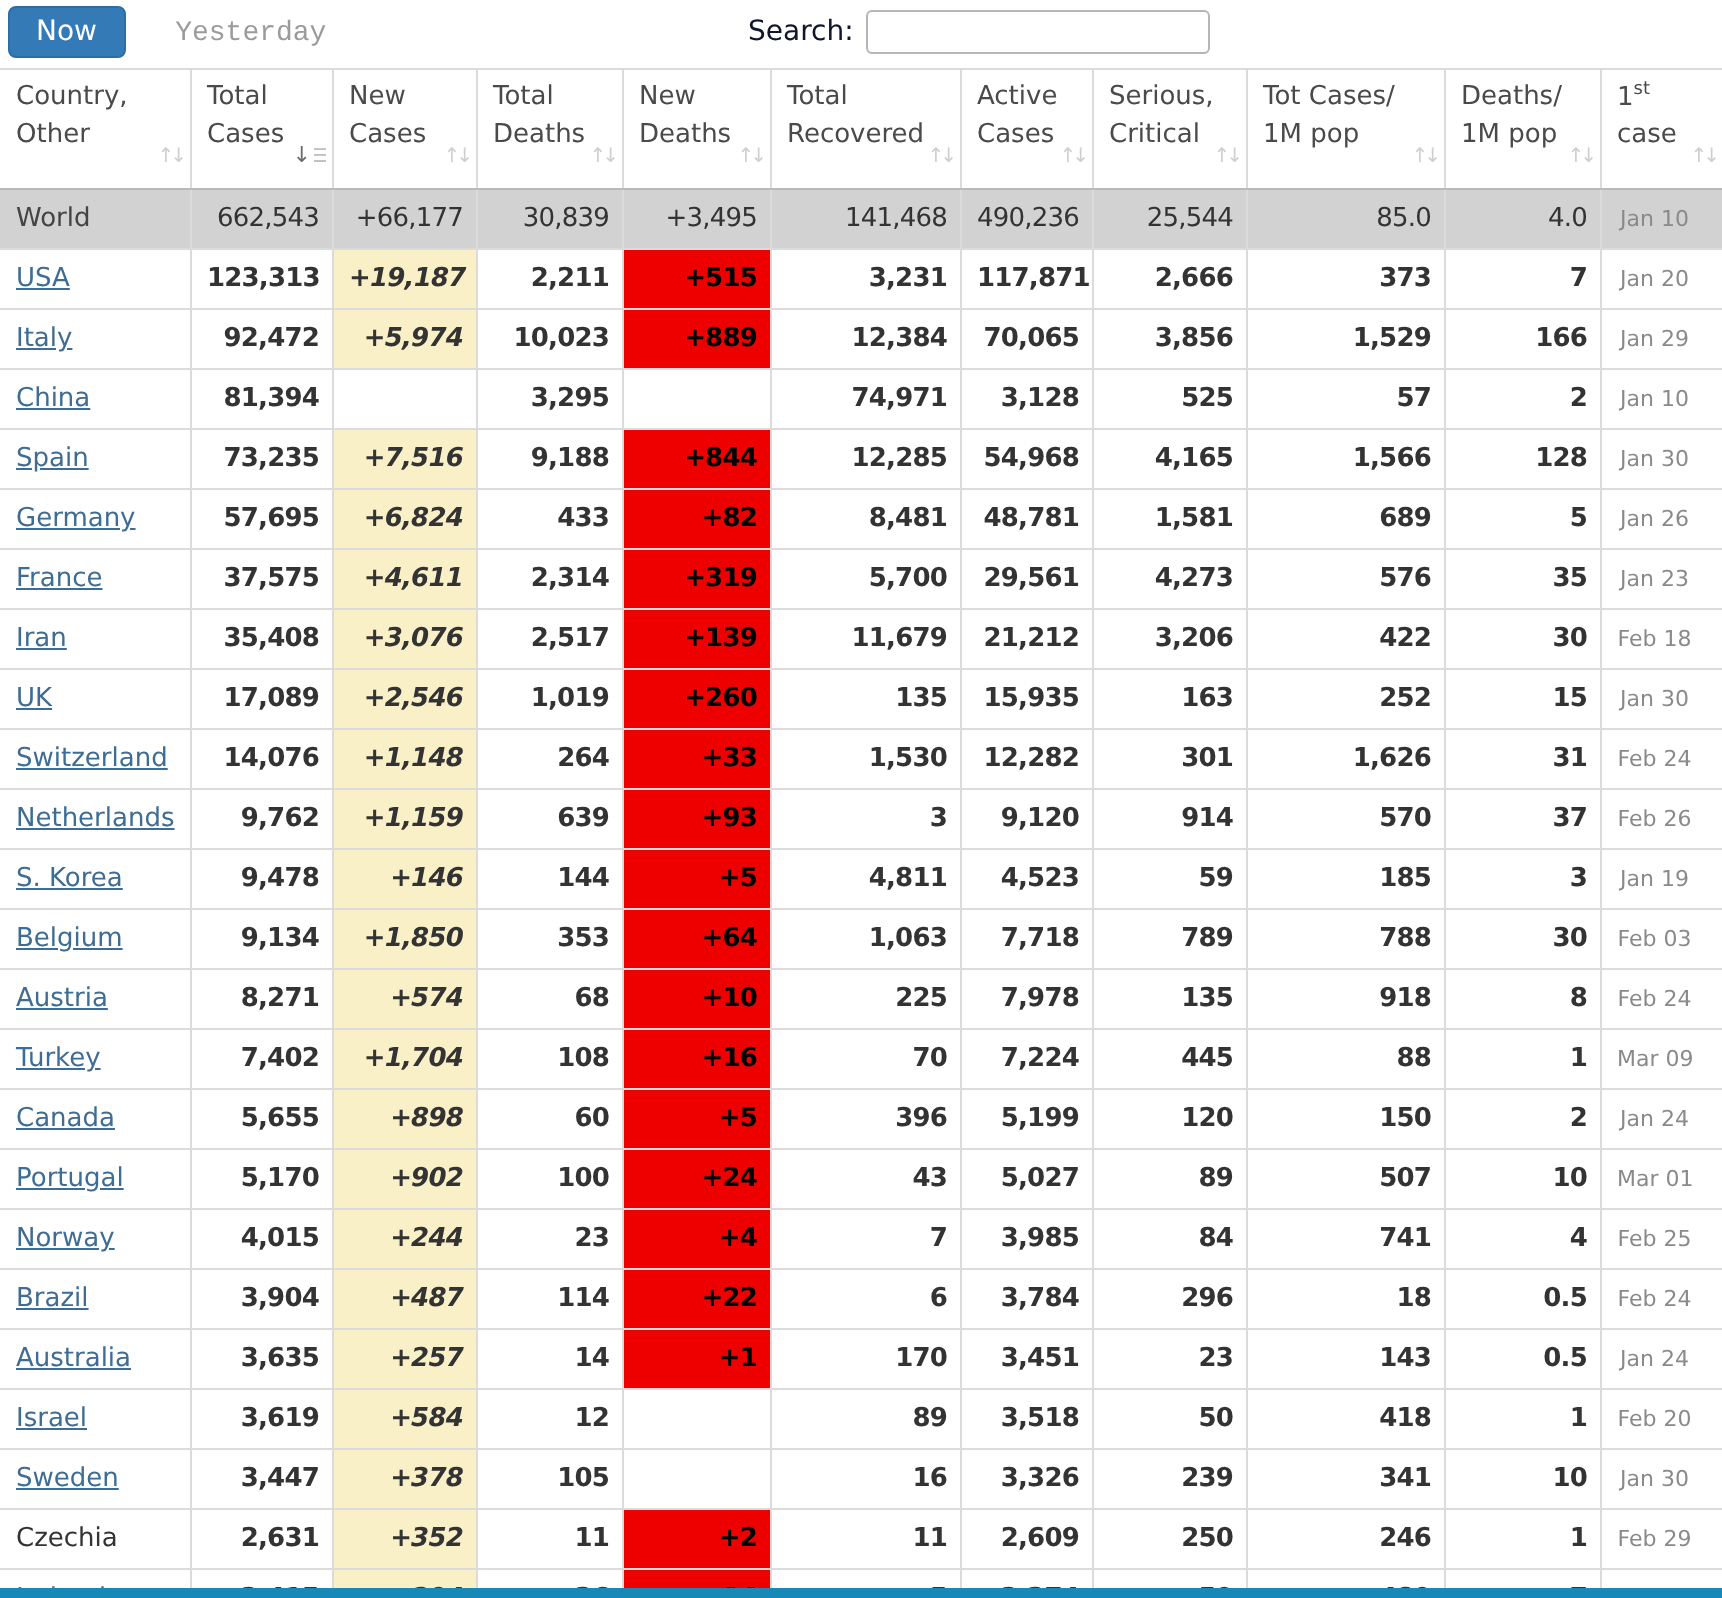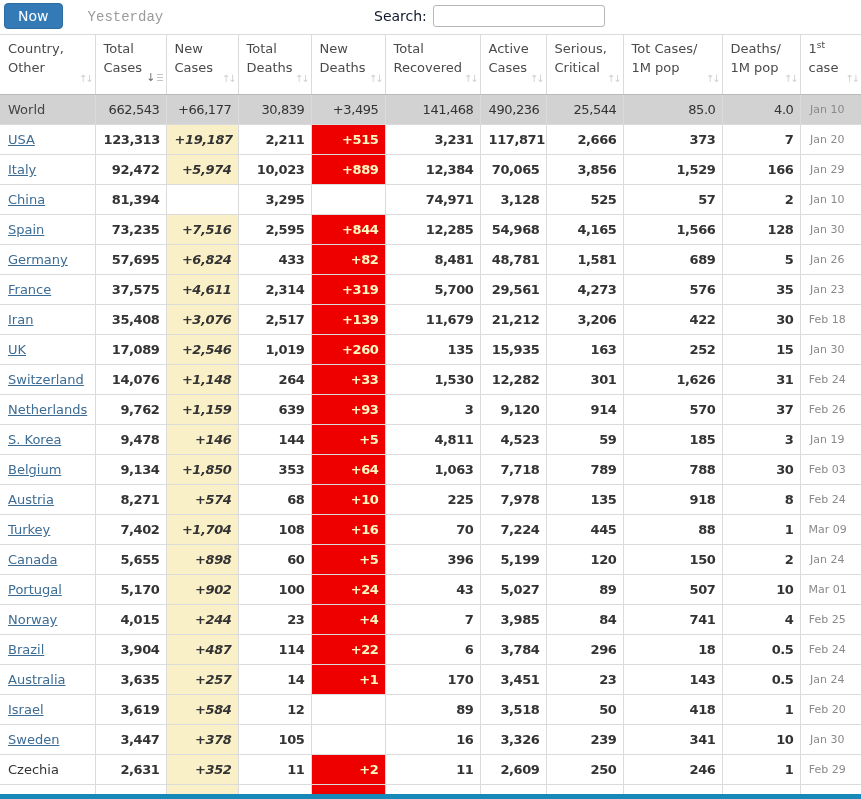--- a/index.html
+++ b/index.html
@@ -52,21 +52,21 @@
   tbody td{
     font-size:13px;font-weight:bold;letter-spacing:-0.4px;padding:4px 6px 4px 8px;
     vertical-align:middle;
   }
   td.num{text-align:right;}
   td.td-country a{color:var(--link);text-decoration:underline;font-weight:normal;letter-spacing:0;}
   td.td-country span{font-weight:normal;letter-spacing:0;color:#333;}
   tr.world-row td{background:var(--worldbg);font-weight:normal;}
   tr.world-row td.td-country span{color:#444;text-align:right;}
   td.hl-yellow{background:var(--yellow);font-style:italic;}
-  td.hl-red{background:var(--red);color:#fef9c3;}
+  td.hl-red{background:var(--red);color:#000000;}
   td.td-date{
     font-weight:normal;font-size:11px;color:var(--datetx);text-align:center;
     letter-spacing:0;padding-right:15px;
   }
   .bottom-bar{position:absolute;left:0;bottom:0;width:861px;height:5px;background:var(--bar);}
 </style>
 </head>
 <body>
 
 <div class="topbar">
@@ -201,21 +201,21 @@
         <td class="num">3,128</td>
         <td class="num">525</td>
         <td class="num">57</td>
         <td class="num">2</td>
         <td class="td-date">Jan 10</td>
       </tr>
       <tr>
         <td class="td-country"><a href="#">Spain</a></td>
         <td class="num">73,235</td>
         <td class="num hl-yellow">+7,516</td>
-        <td class="num">2,595</td>
+        <td class="num">9,188</td>
         <td class="num hl-red">+844</td>
         <td class="num">12,285</td>
         <td class="num">54,968</td>
         <td class="num">4,165</td>
         <td class="num">1,566</td>
         <td class="num">128</td>
         <td class="td-date">Jan 30</td>
       </tr>
       <tr>
         <td class="td-country"><a href="#">Germany</a></td>

